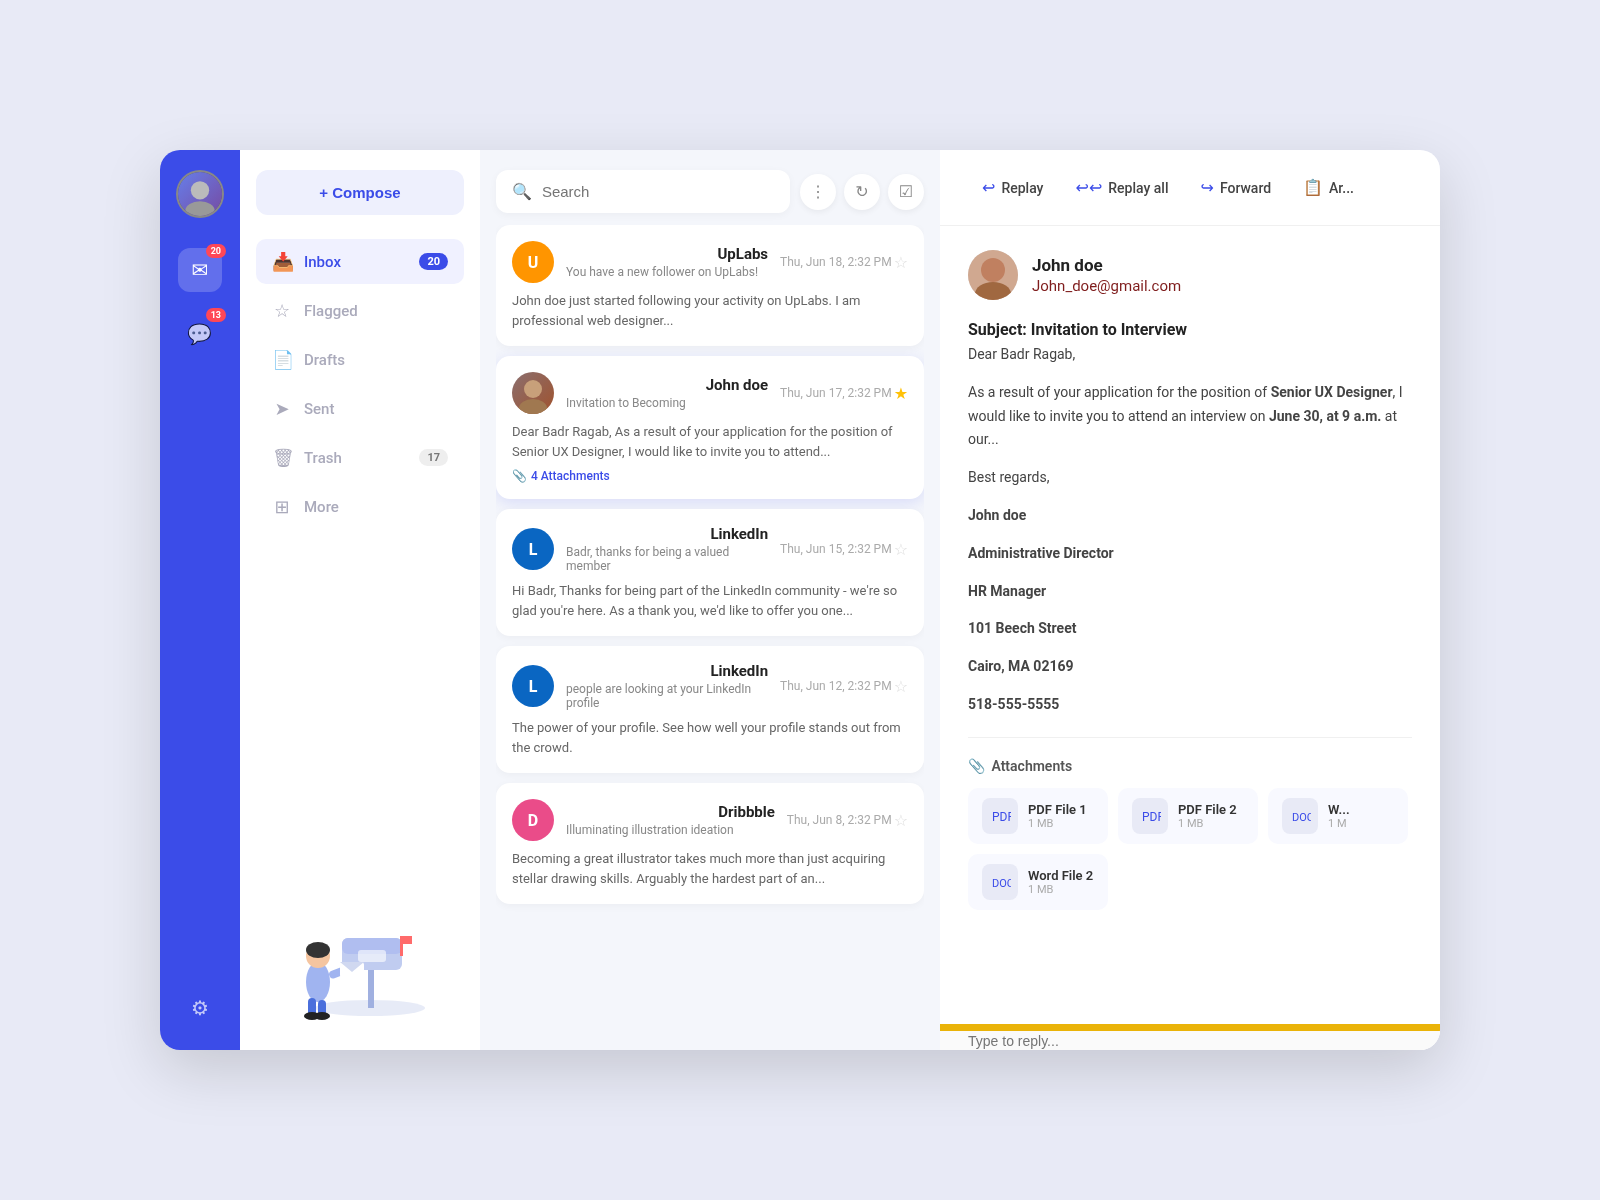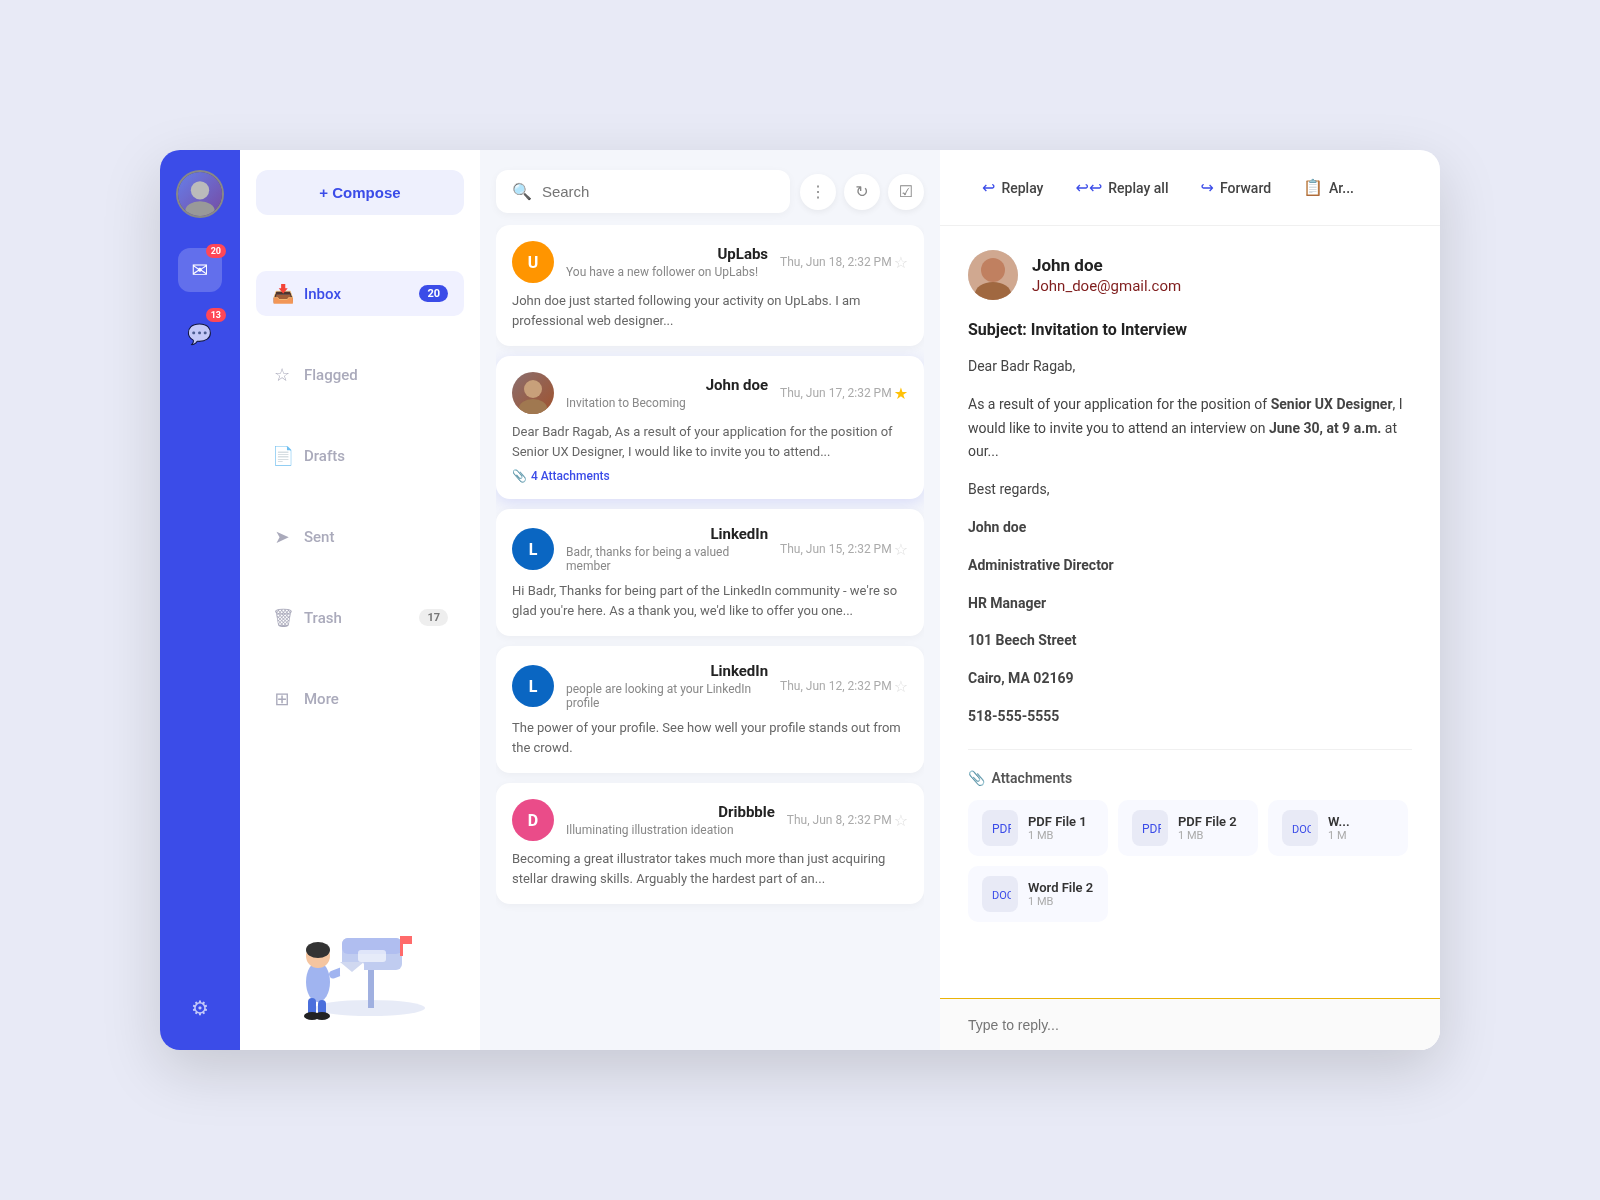--- a/index.html
+++ b/index.html
@@ -96,21 +96,20 @@
       font-size: 20px;
     }
 
     
     .nav-sidebar {
       width: 240px;
       background: white;
       display: flex;
       flex-direction: column;
       padding: 20px 16px;
-      gap: 32px;
     }
     .compose-btn {
       background: #eef0fd;
       border: none;
       border-radius: 12px;
       padding: 14px 20px;
       font-size: 15px;
       font-weight: 600;
       color: #3b4ce8;
       cursor: pointer;
@@ -313,21 +312,21 @@
       background: #ddd;
       flex-shrink: 0;
       overflow: hidden;
     }
     .detail-sender-info .name { font-size: 17px; font-weight: 700; color: #222; }
     .detail-sender-info .email-addr { font-size: 15px; color: #7f1d1d; margin-top: 2px; }
     .detail-subject {
       font-size: 16px;
       font-weight: 700;
       color: #222;
-      margin-bottom: 16px;
+      margin-bottom: 4px;
     }
     .detail-body {
       font-size: 14px;
       color: #444;
       line-height: 1.7;
     }
     .detail-body p { margin-bottom: 14px; }
     .detail-body strong { font-weight: 700; }
     .detail-divider {
       border: none;
@@ -366,22 +365,22 @@
       border-radius: 8px;
       display: flex;
       align-items: center;
       justify-content: center;
       color: #3b4ce8;
       font-size: 16px;
     }
     .attachment-name { font-size: 13px; font-weight: 600; color: #333; }
     .attachment-size { font-size: 11px; color: #aaa; }
     .reply-bar {
-      padding: 16px 28px;
-      border-top: 1px solid #eab308;
+      padding: 0 28px;
+      border-top: 7px solid #eab308;
       background: #fafafa;
       flex-shrink: 0;
     }
     .reply-input {
       border: none;
       outline: none;
       background: transparent;
       font-size: 14px;
       color: #999;
       width: 100%;

